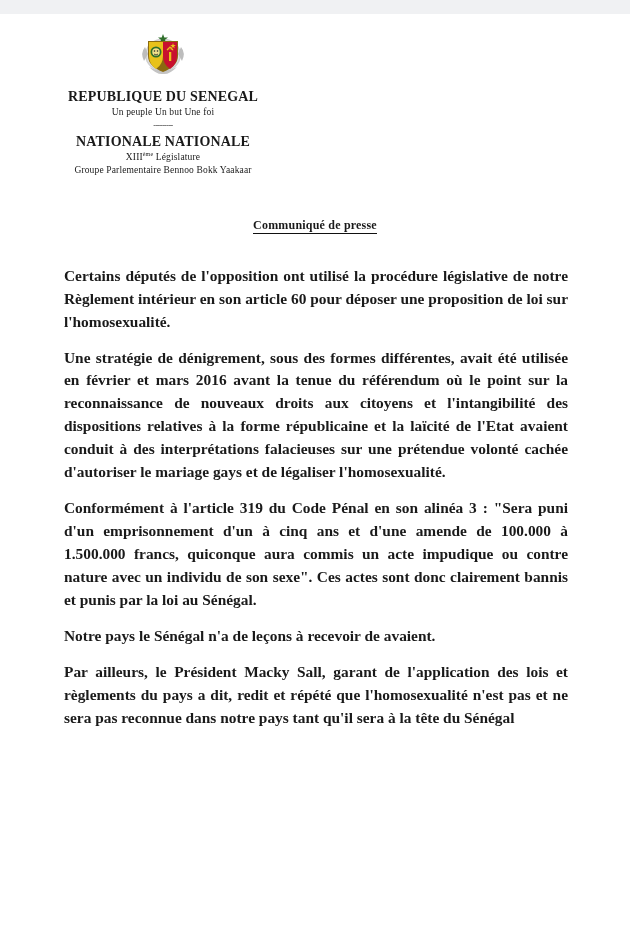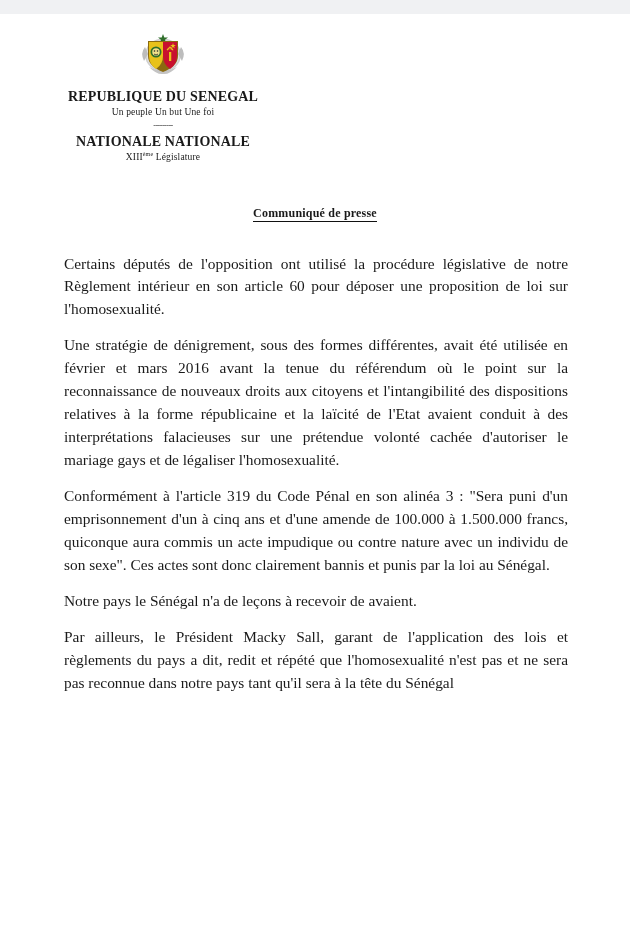--- a/index.html
+++ b/index.html
@@ -106,20 +106,21 @@
   }
 
   .body-copy p {
     margin: 0 0 13px 0;
     font-size: 15.4px;
     line-height: 1.49;
     text-align: justify;
     text-justify: inter-word;
     -webkit-hyphens: none;
     hyphens: none;
+    font-weight: bold;
   }
   .body-copy p:last-child {
     margin-bottom: 0;
   }
   
 </style>
 </head>
 <body>
 
 <div class="top-strip"></div>
@@ -155,20 +156,21 @@
         <polygon points="72,22 73.4,26 77.6,26 74.2,28.6 75.5,32.8 72,30.2 68.5,32.8 69.8,28.6 66.4,26 70.6,26" fill="#e8c21a"></polygon>
       </svg>
     </div>
 
     <div class="letterhead-lines">
       <div class="lh-line bold">REPUBLIQUE DU SENEGAL</div>
       <div class="lh-line">Un peuple Un but Une foi</div>
       <div class="lh-rule">---------</div>
       <div class="lh-line bold">NATIONALE NATIONALE</div>
       <div class="lh-line"><span>XIII</span><span class="lh-sup">ème</span><span> Législature</span></div>
+      <div class="lh-line">Groupe Parlementaire Bennoo Bokk Yaakaar</div>
     </div>
 
   </div>
 
   <h1 class="doc-title"><span class="u">Communiqué de presse</span></h1>
 
   <div class="body-copy">
     <p>Certains députés de l'opposition ont utilisé la procédure législative de notre Règlement intérieur en son article 60 pour déposer une proposition de loi sur l'homosexualité.</p>
     <p>Une  stratégie de dénigrement, sous des formes différentes, avait été utilisée en février et mars 2016 avant la tenue du référendum où le point sur la reconnaissance de nouveaux droits aux citoyens et l'intangibilité des dispositions relatives à la forme républicaine et la laïcité de l'Etat avaient conduit à des interprétations falacieuses sur une prétendue volonté cachée d'autoriser le mariage gays et de légaliser l'homosexualité.</p>
     <p>Conformément à l'article 319 du Code Pénal en son alinéa 3 : "Sera puni d'un emprisonnement d'un à cinq ans et d'une amende de 100.000 à 1.500.000 francs, quiconque aura commis un acte impudique ou contre nature avec un individu de son sexe". Ces actes sont donc clairement bannis et punis par la loi au Sénégal.</p>

